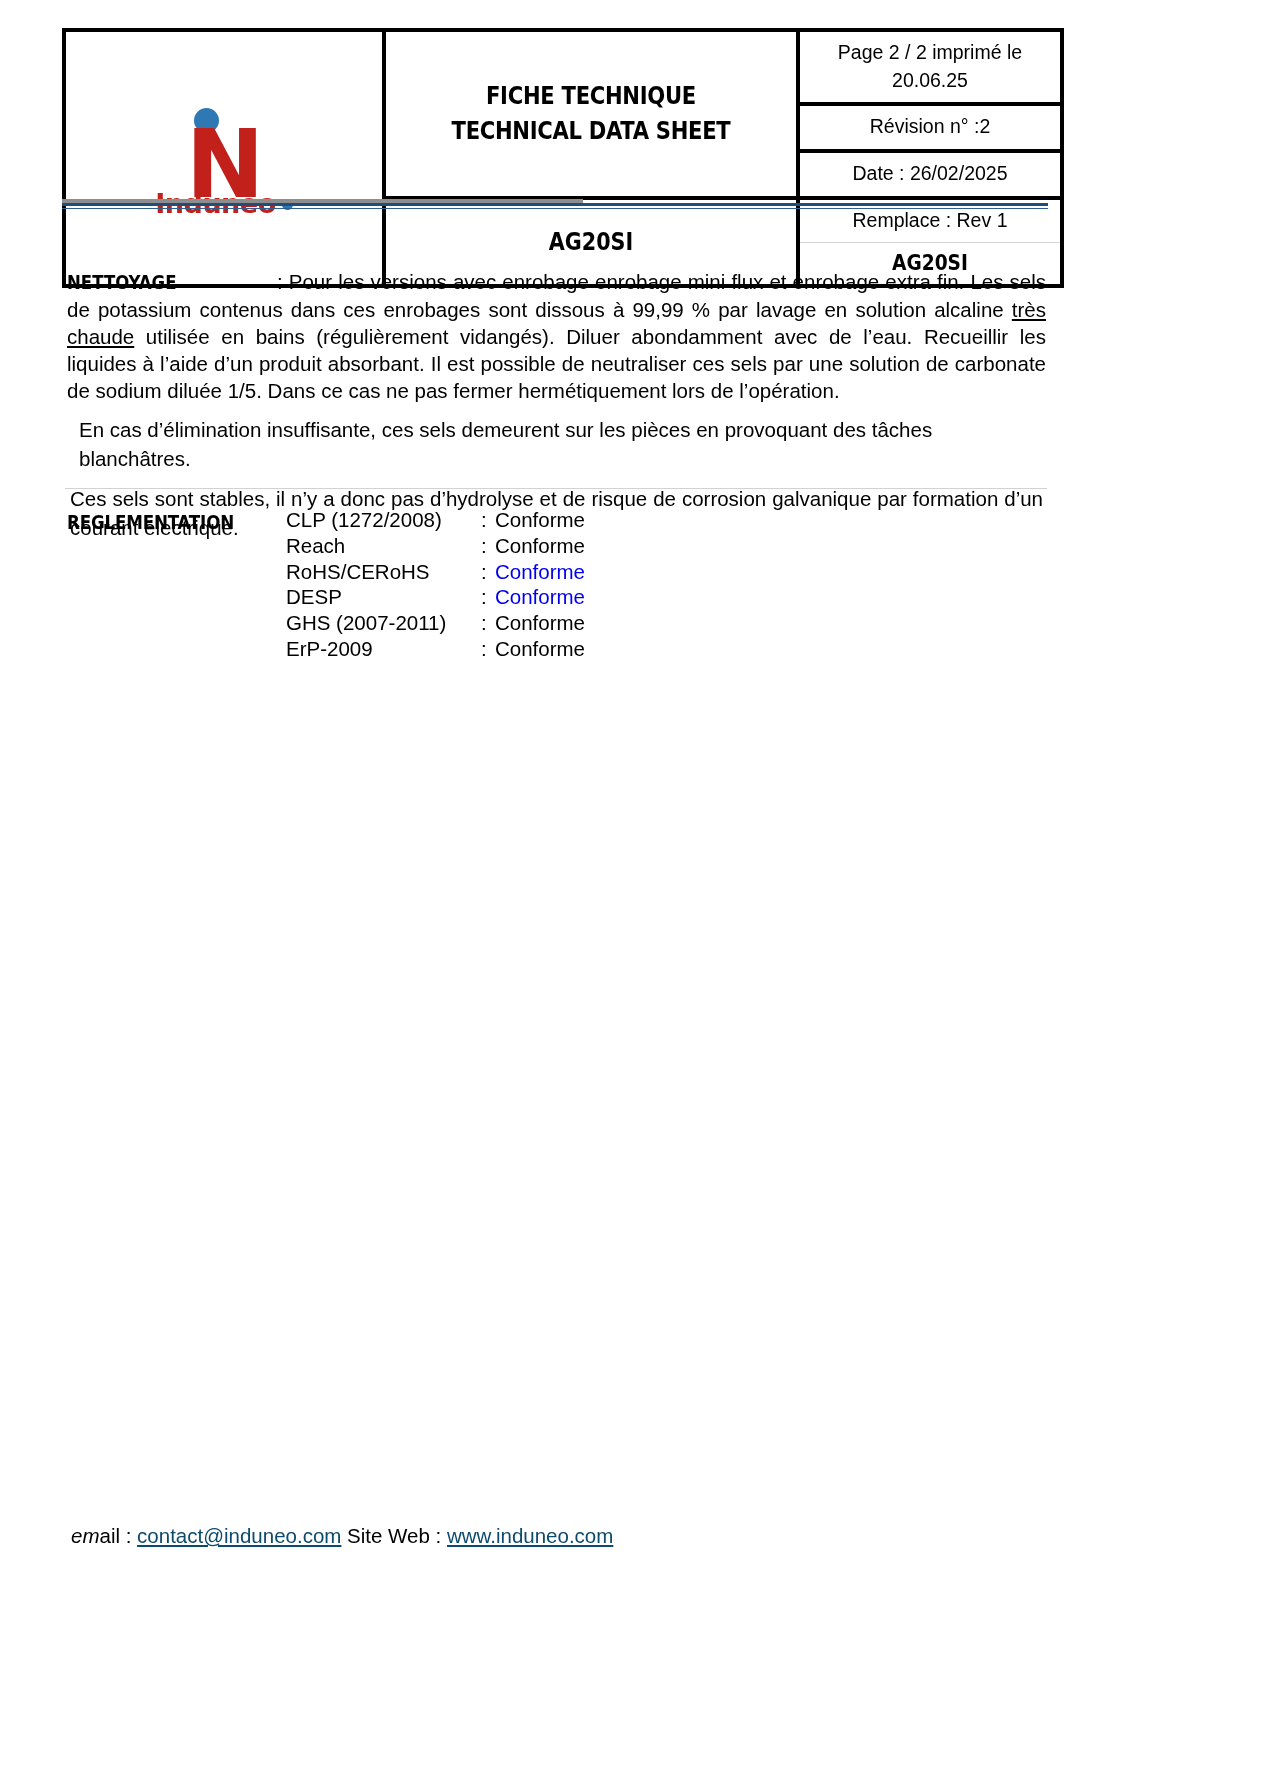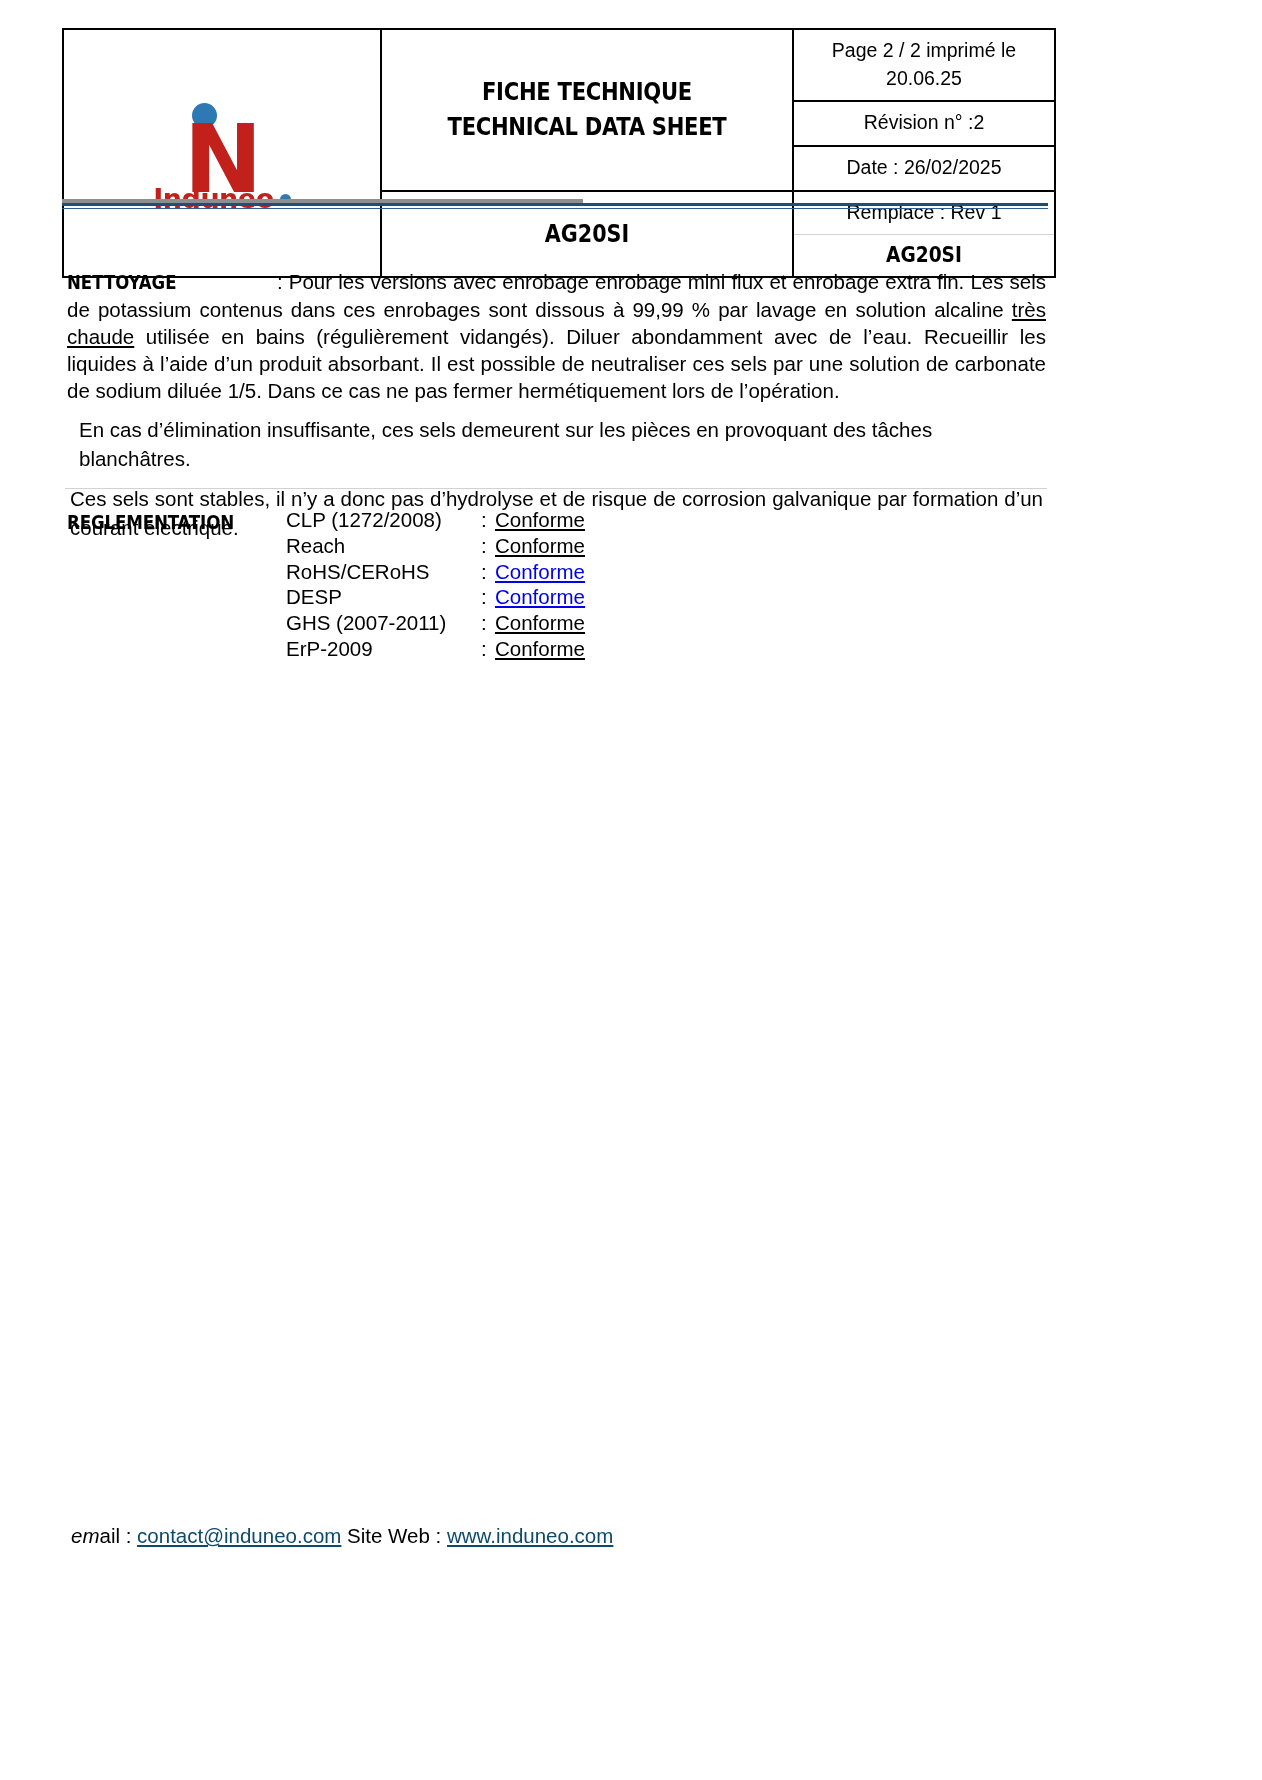--- a/index.html
+++ b/index.html
@@ -26,21 +26,21 @@
   
   .header-table {
     position: absolute;
     left: 62px;
     top: 28px;
     width: 986px;
     border-collapse: collapse;
     table-layout: fixed;
   }
   .header-table td {
-    border: 2px solid #000000;
+    border: 4px solid #000000;
     padding: 0;
     vertical-align: middle;
   }
   .cell-logo {
     width: 316px;
     height: 167px;
     text-align: center;
     background: #ffffff;
   }
   .cell-title {
@@ -241,21 +241,20 @@
   }
   .reg-name {
     width: 195px;
     white-space: nowrap;
     margin-left: 12px;
   }
   .reg-colon {
     width: 14px;
   }
   .reg-value {
-    text-decoration: underline;
     white-space: nowrap;
   }
   .reg-value.link {
     color: #0000ee;
   }
 
   
   .footer {
     position: absolute;
     left: 71px;

